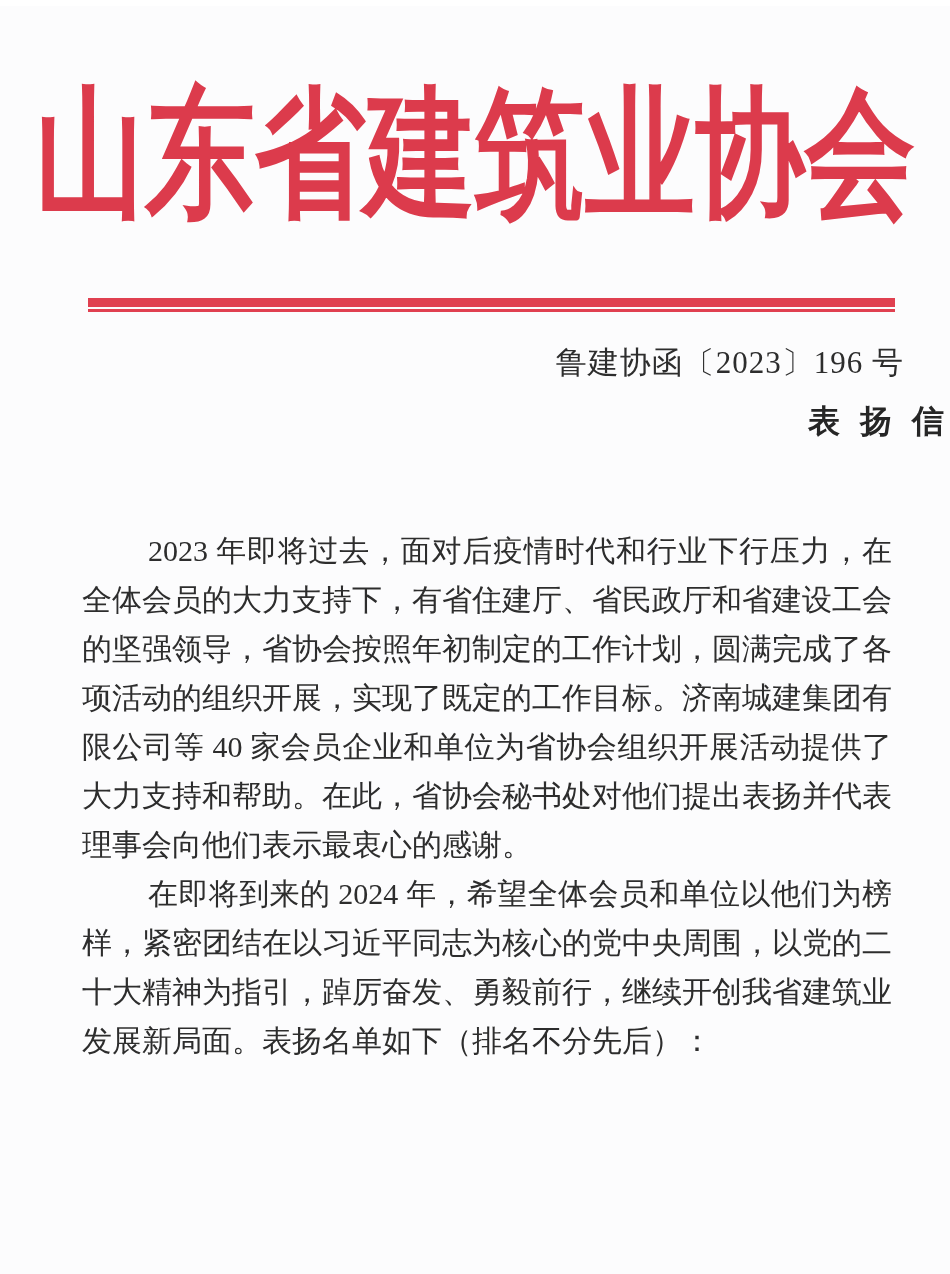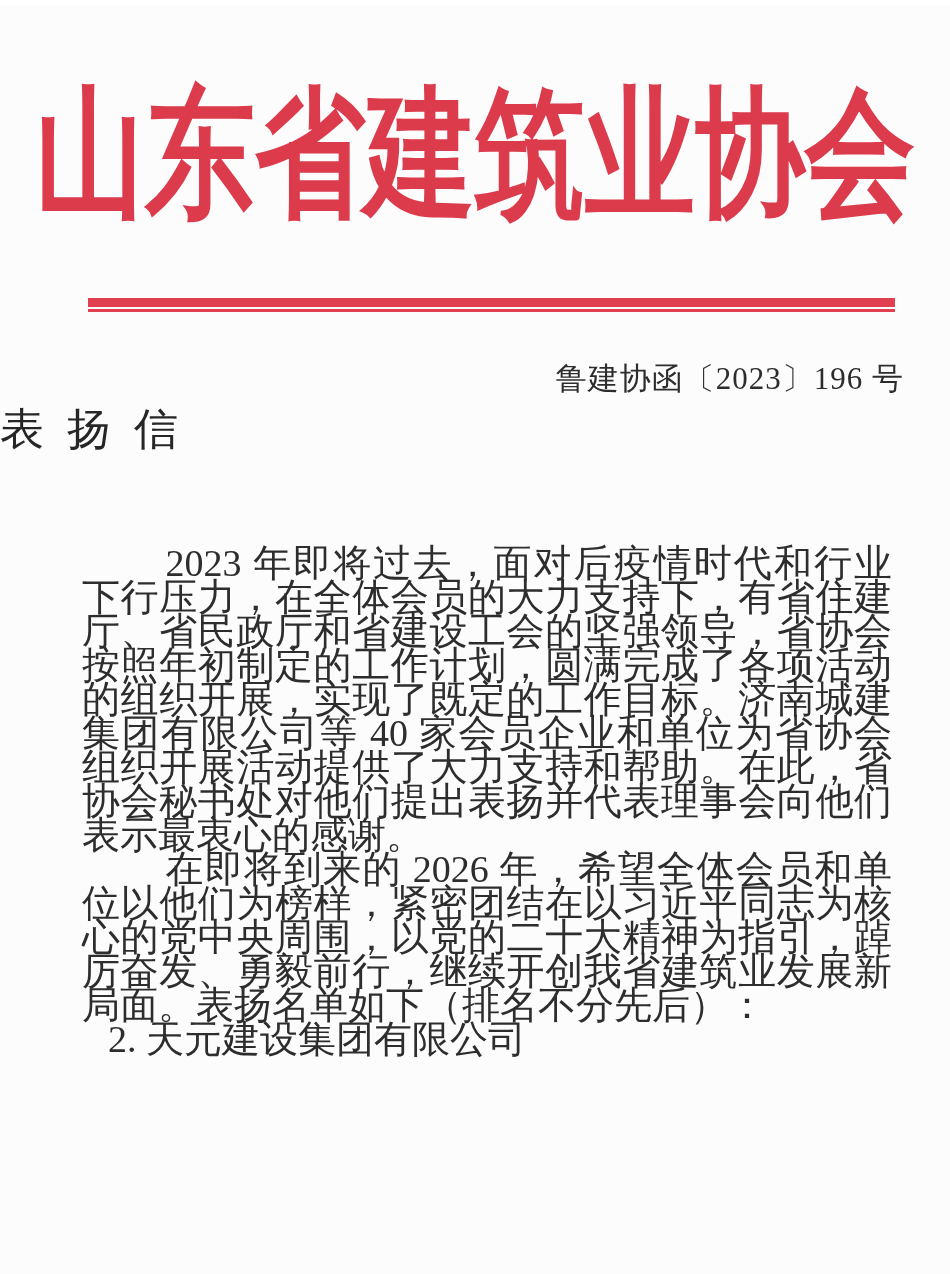--- a/index.html
+++ b/index.html
@@ -52,48 +52,48 @@
     height: 2px;
     background: var(--page-bg);
   }
   .divider-thin {
     height: 3px;
     background: var(--divider-red);
   }
   
   .doc-number {
     position: absolute;
-    top: 352px;
+    top: 336px;
     right: 46px;
     font-size: 31px;
     color: var(--body-text);
     letter-spacing: 1px;
     white-space: nowrap;
   }
   
   .letter-title {
     position: absolute;
     top: 394px;
     left: 0;
     right: 0;
-    text-align: left;
-    font-size: 44px;
-    font-weight: 400;
+    text-align: right;
+    font-size: 32px;
+    font-weight: 700;
     color: #262626;
     letter-spacing: 6px;
     white-space: nowrap;
   }
   
   .body-block {
     position: absolute;
-    top: 540px;
+    top: 520px;
     left: 82px;
     width: 810px;
-    font-size: 38px;
-    line-height: 34px;
+    font-size: 30px;
+    line-height: 49px;
     color: var(--body-text);
     text-align: justify;
     text-justify: inter-ideograph;
   }
   .para {
     text-indent: 2.2em;
     margin: 0;
   }
   .company-list { margin: 0; }
   .list-item {
@@ -114,19 +114,18 @@
     <div class="divider-gap"></div>
     <div class="divider-thin"></div>
   </div>
 
   <div class="doc-number">鲁建协函〔2023〕196 号</div>
 
   <h2 class="letter-title">表 扬 信</h2>
 
   <main class="body-block">
     <p class="para">2023 年即将过去，面对后疫情时代和行业下行压力，在全体会员的大力支持下，有省住建厅、省民政厅和省建设工会的坚强领导，省协会按照年初制定的工作计划，圆满完成了各项活动的组织开展，实现了既定的工作目标。济南城建集团有限公司等 40 家会员企业和单位为省协会组织开展活动提供了大力支持和帮助。在此，省协会秘书处对他们提出表扬并代表理事会向他们表示最衷心的感谢。</p>
-    <p class="para">在即将到来的 2026 年，希望全体会员和单位以他们为榜样，紧密团结在以习近平同志为核心的党中央周围，以党的二十大精神为指引，踔厉奋发、勇毅前行，继续开创我省建筑业发展新局面。表扬名单如下（排名不分先后）：</p>
+    <p class="para">在即将到来的 2024 年，希望全体会员和单位以他们为榜样，紧密团结在以习近平同志为核心的党中央周围，以党的二十大精神为指引，踔厉奋发、勇毅前行，继续开创我省建筑业发展新局面。表扬名单如下（排名不分先后）：</p>
     <div class="company-list">
-      <p class="list-item">2. 天元建设集团有限公司</p>
     </div>
   </main>
 
 </div>
 
 </body></html>

